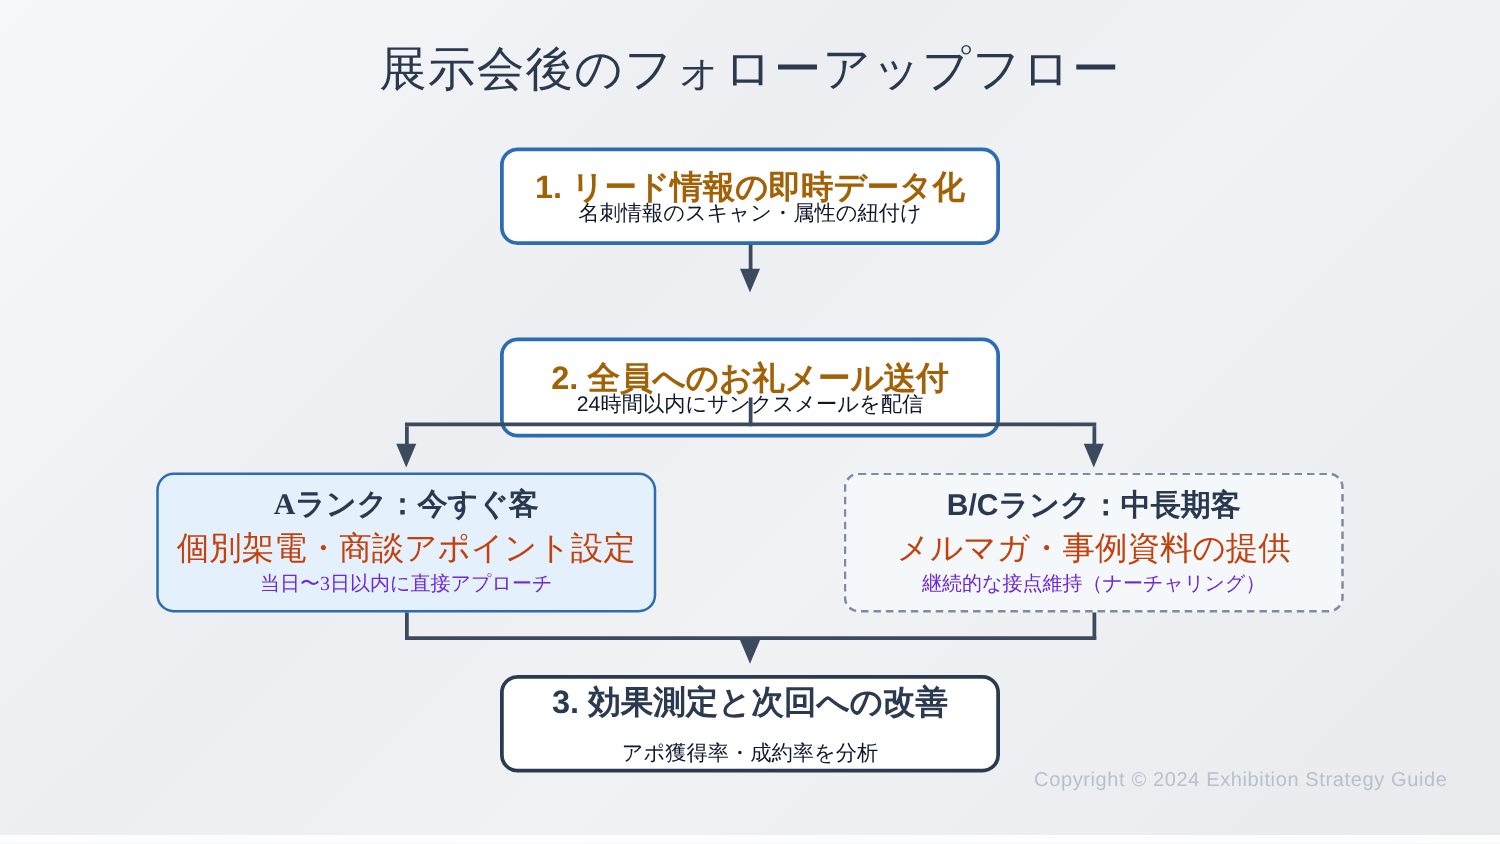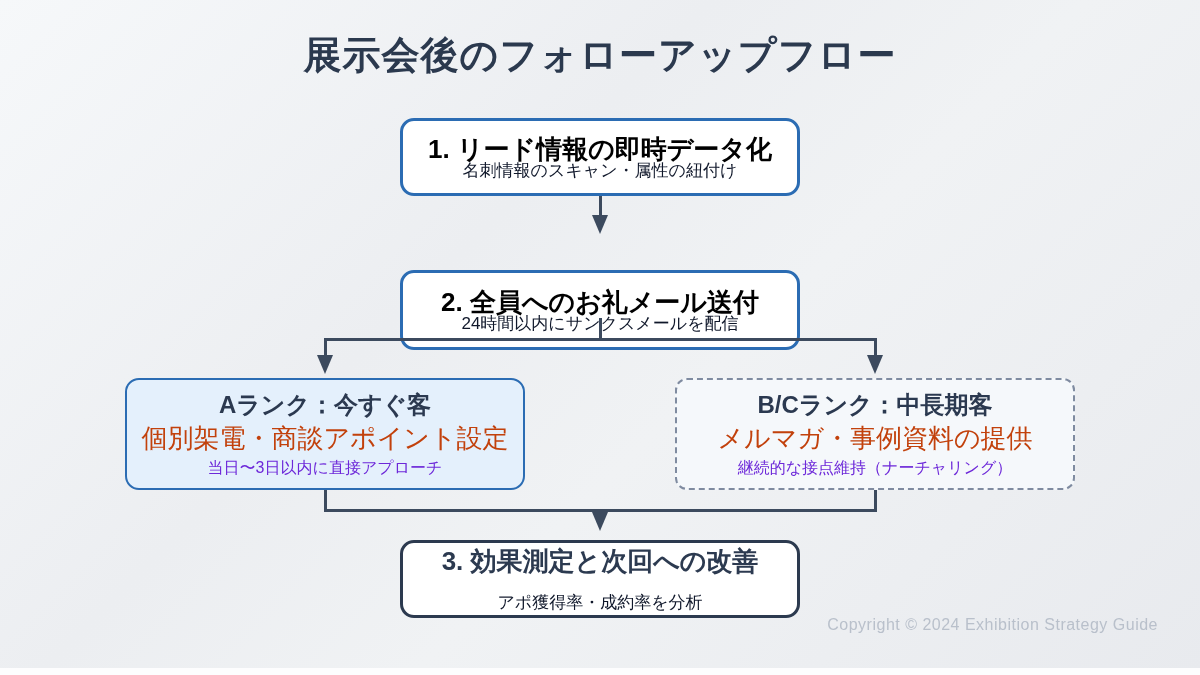--- a/index.html
+++ b/index.html
@@ -14,21 +14,21 @@
     background: linear-gradient(135deg, #f6f8fa 0%, #eceef1 38%, #f0f2f4 58%, #e8eaee 100%);
   }
   .bottom-strip {
     position: absolute; left: 0; bottom: 0; width: 1200px; height: 7px;
     background: #fdfdfe;
   }
 
   .page-title {
     position: absolute; left: 0; top: 30px; width: 1200px;
     text-align: center;
-    font-size: 38px; font-weight: 700; letter-spacing: 1px;
+    font-size: 38px; font-weight: 400; letter-spacing: 1px;
     color: #2b394e;
   }
 
   
   .flow-box {
     position: absolute;
     display: flex; flex-direction: column;
     align-items: center; justify-content: center;
     text-align: center;
     background: #ffffff;
@@ -36,40 +36,41 @@
   }
   .box-step { left: 400px; width: 400px; }
   .step-blue  { border: 3px solid #2b6cb3; }
   .step-dark  { border: 3px solid #2c3a4f; }
 
   #step1 { top: 118px; height: 78px; }
   #step2 { top: 238px; height: 80px; margin-top: 32px; }
   #step3 { top: 540px; height: 78px; gap: 20px; }
 
   .step-title-blue {
-    font-size: 26px; font-weight: 700; color: #000000; line-height: 1.1;
+    font-size: 26px; font-weight: 700; color: #a16207; line-height: 1.1;
     white-space: nowrap;
   }
   .step-title-dark {
     font-size: 26px; font-weight: 700; color: #2c3a50; line-height: 1.1;
     white-space: nowrap;
   }
   .step-sub {
     font-size: 17px; color: #0f172a; line-height: 1.0; margin-top: -2px;
     white-space: nowrap;
   }
 
   .branch-box {
     width: 400px; top: 378px; height: 112px;
     gap: 5px;
   }
   #branch-a {
     left: 125px;
     background: #e4f0fc;
     border: 2.5px solid #2b6cb3;
+    font-family: Liberation Serif, serif;
   }
   #branch-bc {
     left: 675px;
     background: #f5f8fb;
     border: 2.5px dashed #7f8ba0;
     border-radius: 12px;
   }
   .branch-title {
     font-size: 24px; font-weight: 700; color: #2b3950; line-height: 1.15;
     white-space: nowrap;

